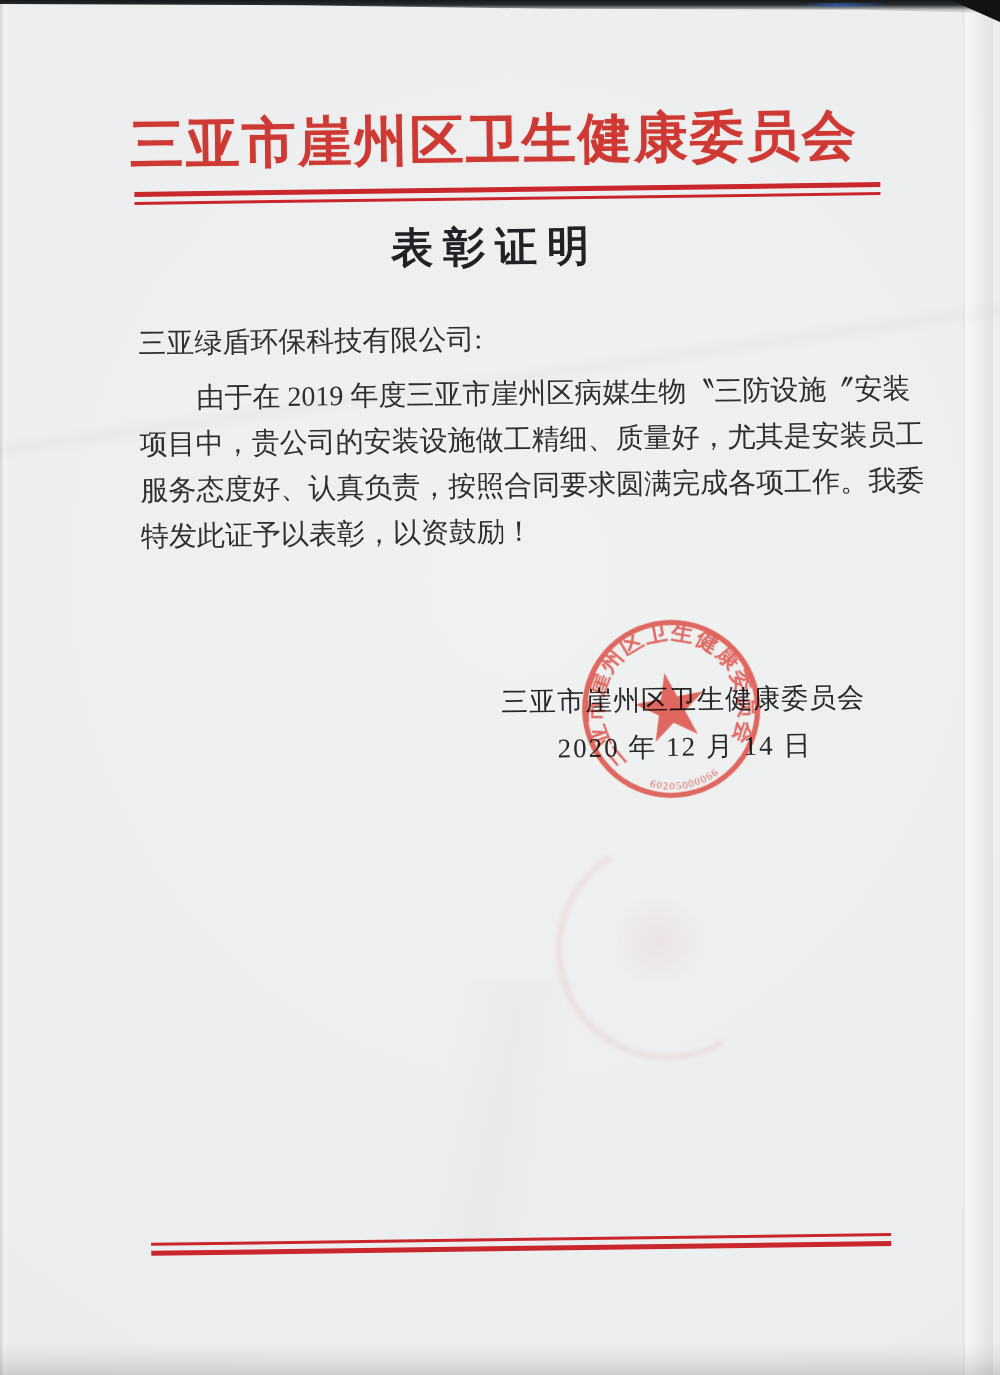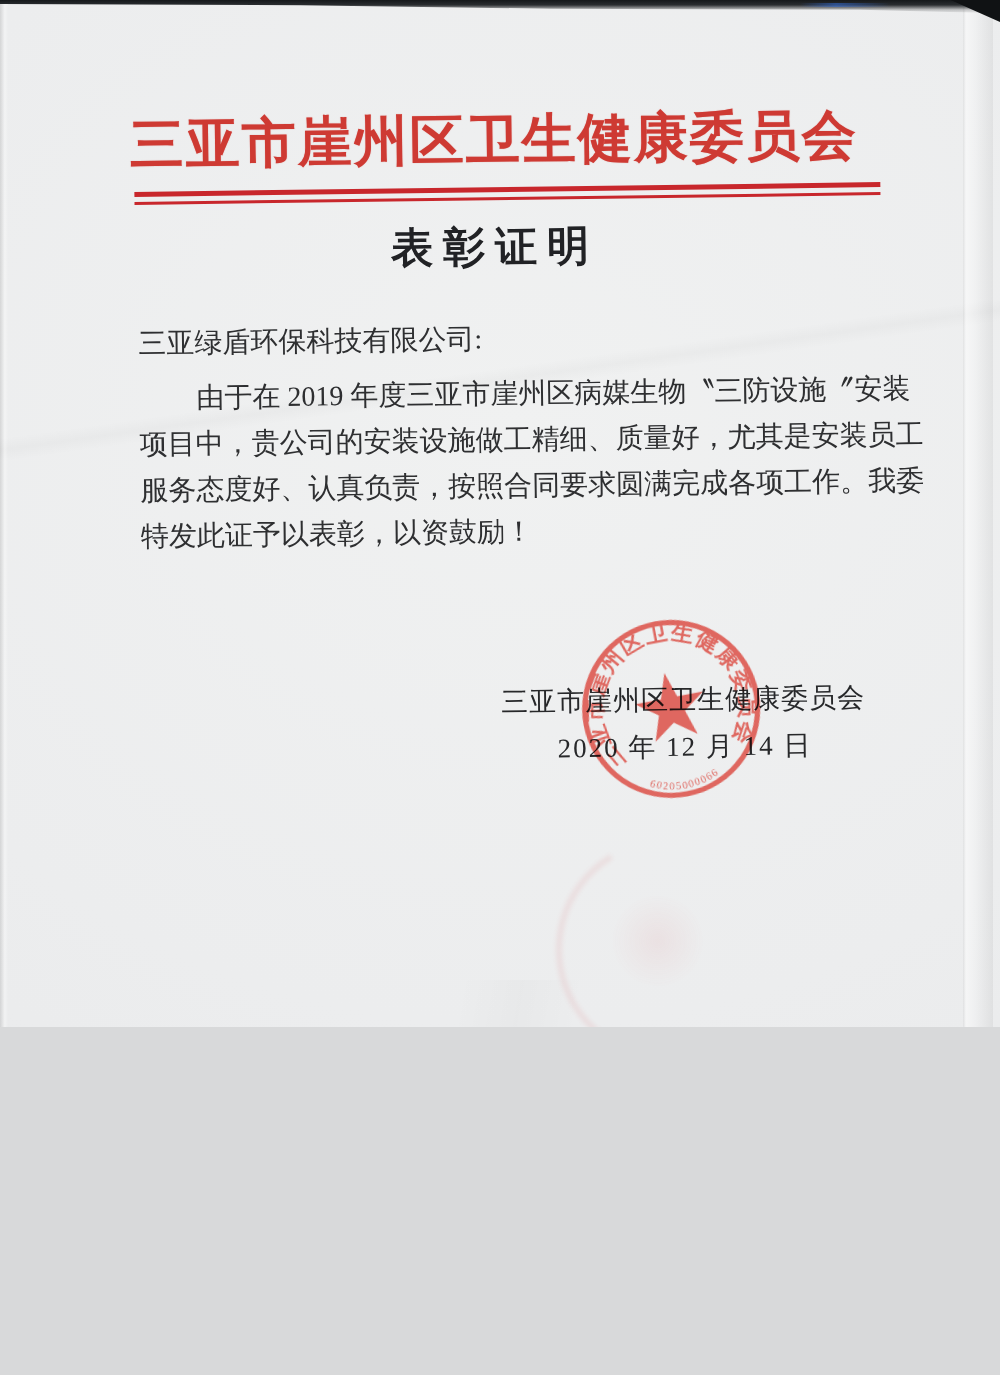--- a/index.html
+++ b/index.html
@@ -2,21 +2,21 @@
 <html><head>
 <meta charset="utf-8">
 <style>
   html,body{margin:0;padding:0;}
   body{
     width:1000px;height:1375px;overflow:hidden;
     background:#d8d9da;
     font-family:"Liberation Serif", serif;
   }
   .scan{
-    position:relative;width:1000px;height:1027px;overflow:hidden;
+    position:relative;width:1000px;height:1375px;overflow:hidden;
     background:radial-gradient(130% 105% at 52% 42%, #f0f1f1 0%, #ecedee 55%, #e8e9ea 100%);
   }
   
   .edge-top{
     position:absolute;top:0;left:0;width:1000px;height:14px;
     background:linear-gradient(to bottom,#15181a 0%, #2a2d30 35%, rgba(60,62,64,0.25) 70%, transparent 100%);
     clip-path:polygon(0 0,100% 0,100% 95%,86% 70%,55% 62%,30% 38%,0 28%);
   }
   .edge-top-blue{
     position:absolute;top:3px;left:800px;width:90px;height:4px;

